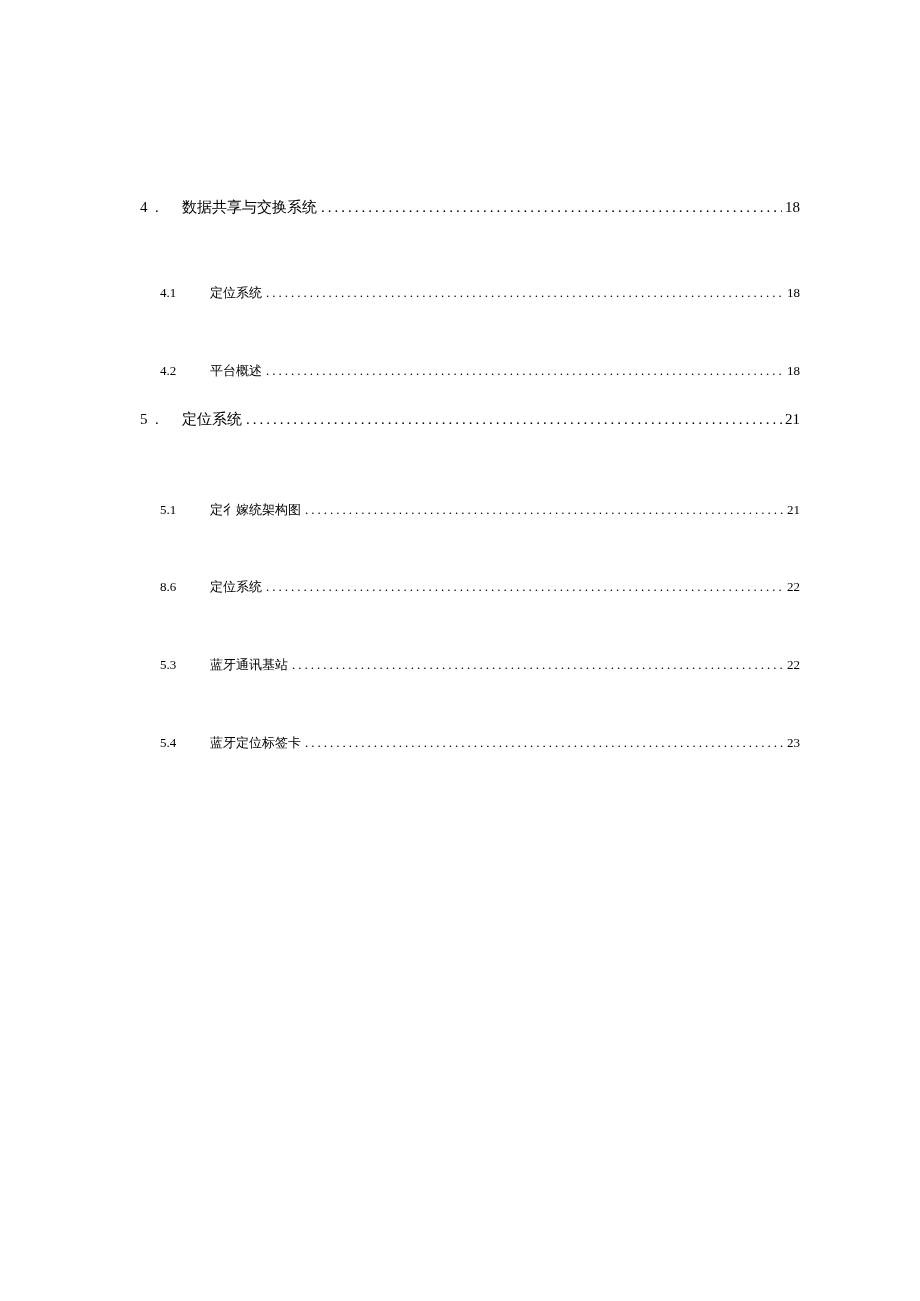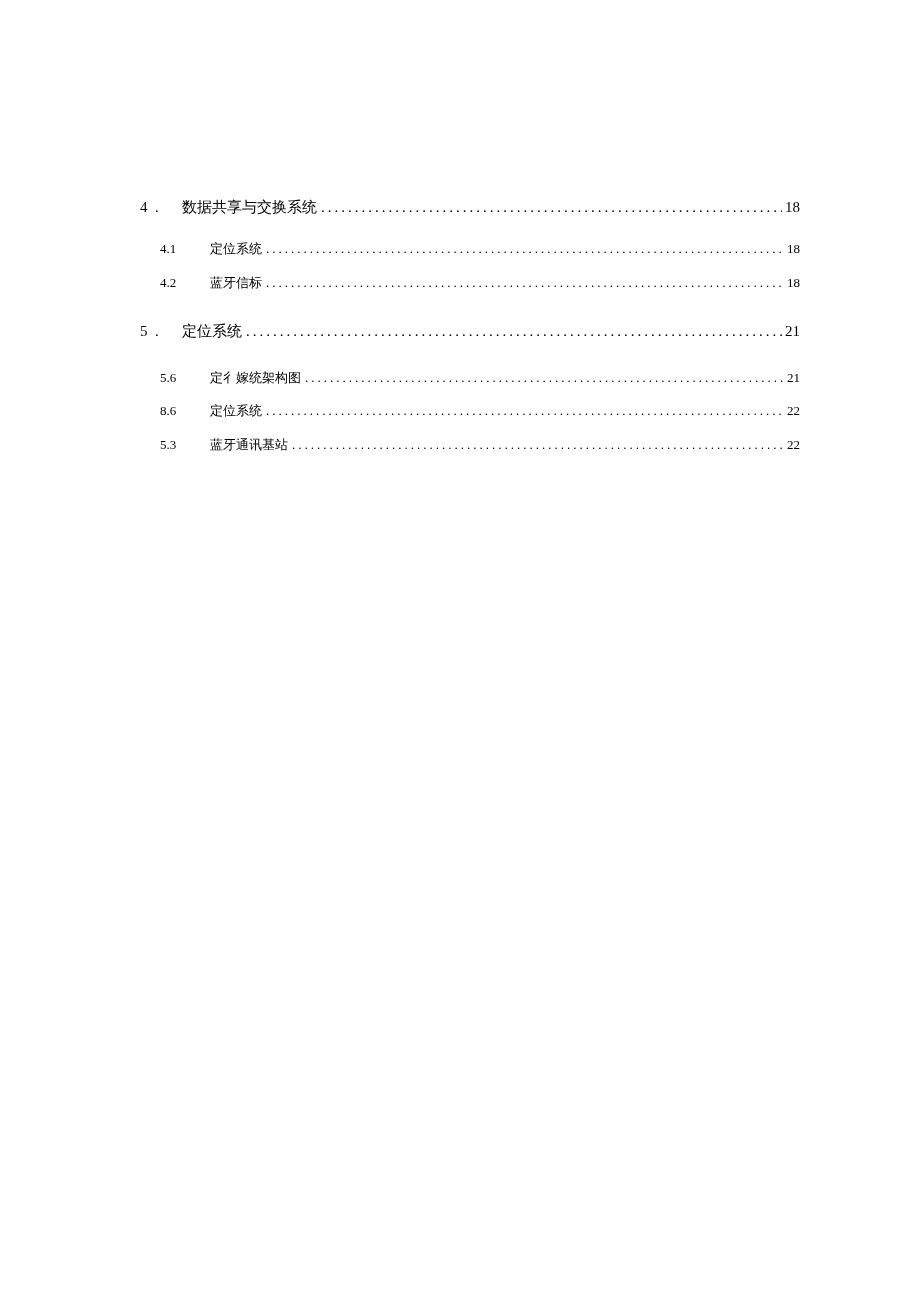--- a/index.html
+++ b/index.html
@@ -40,20 +40,21 @@
     }
     .toc-num {
       white-space: nowrap;
       margin-right: 12px;
     }
     .toc-num.level1-num {
       min-width: 30px;
     }
     .toc-num.level2-num {
       min-width: 38px;
+      margin-top: 44px;
     }
     .toc-title {
       white-space: nowrap;
       font-family: Liberation Serif, serif;
     }
     .toc-dots {
       flex: 1;
       overflow: hidden;
       white-space: nowrap;
       letter-spacing: 3px;
@@ -86,50 +87,56 @@
 
   <div class="toc-row level2">
     <span class="toc-num level2-num">4.1</span>
     <span class="toc-title">定位系统</span>
     <span class="toc-dots"></span>
     <span class="toc-page">18</span>
   </div>
 
   <div class="toc-row level2">
     <span class="toc-num level2-num">4.2</span>
-    <span class="toc-title">蓝牙信标</span>
+    <span class="toc-title">平台概述</span>
     <span class="toc-dots"></span>
     <span class="toc-page">18</span>
   </div>
 
 
   <div class="toc-row level1 section5">
     <span class="toc-num level1-num">
       <span>5</span>&nbsp;&nbsp;<span>.</span>
     </span>
     <span class="toc-title">定位系统</span>
     <span class="toc-dots"></span>
     <span class="toc-page">21</span>
   </div>
 
   <div class="toc-row level2">
-    <span class="toc-num level2-num">5.6</span>
+    <span class="toc-num level2-num">5.1</span>
     <span class="toc-title">定彳嫁统架构图</span>
     <span class="toc-dots"></span>
     <span class="toc-page">21</span>
   </div>
 
   <div class="toc-row level2">
     <span class="toc-num level2-num">8.6</span>
     <span class="toc-title">定位系统</span>
     <span class="toc-dots"></span>
     <span class="toc-page">22</span>
   </div>
 
   <div class="toc-row level2">
     <span class="toc-num level2-num">5.3</span>
     <span class="toc-title">蓝牙通讯基站</span>
     <span class="toc-dots"></span>
     <span class="toc-page">22</span>
   </div>
 
+  <div class="toc-row level2">
+    <span class="toc-num level2-num">5.4</span>
+    <span class="toc-title">蓝牙定位标签卡</span>
+    <span class="toc-dots"></span>
+    <span class="toc-page">23</span>
+  </div>
 
 </div>
 
 </body></html>

